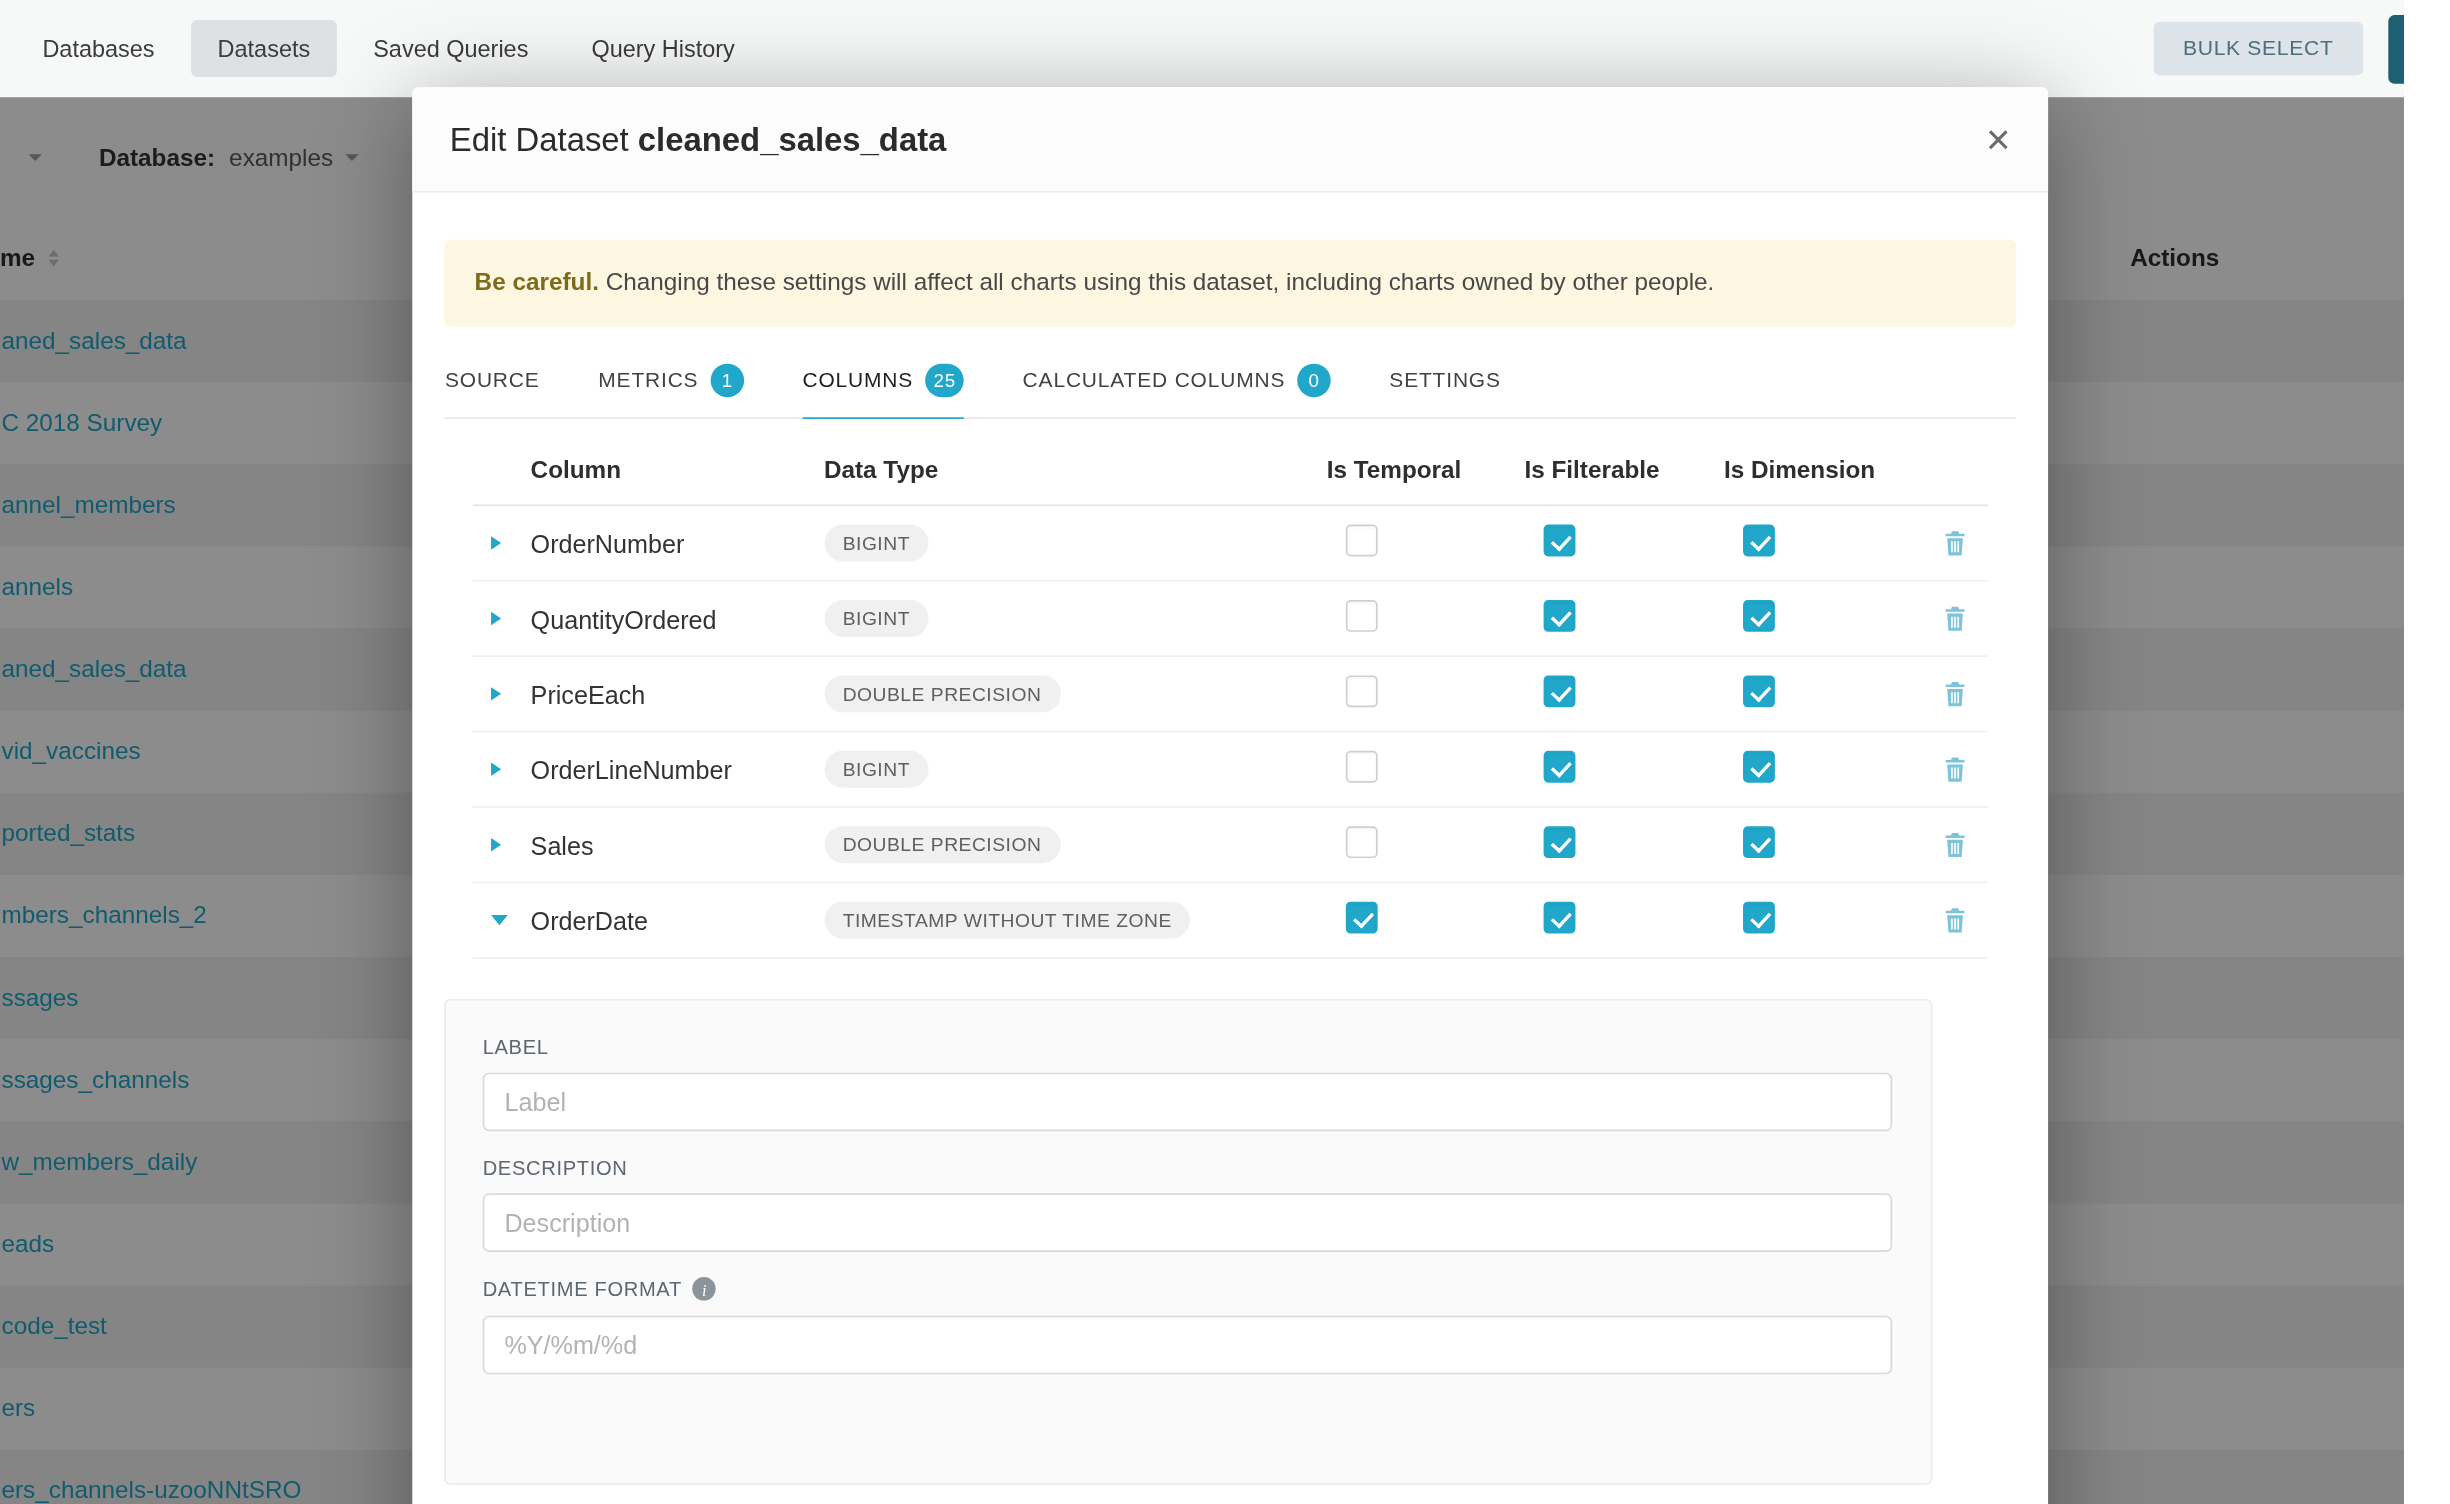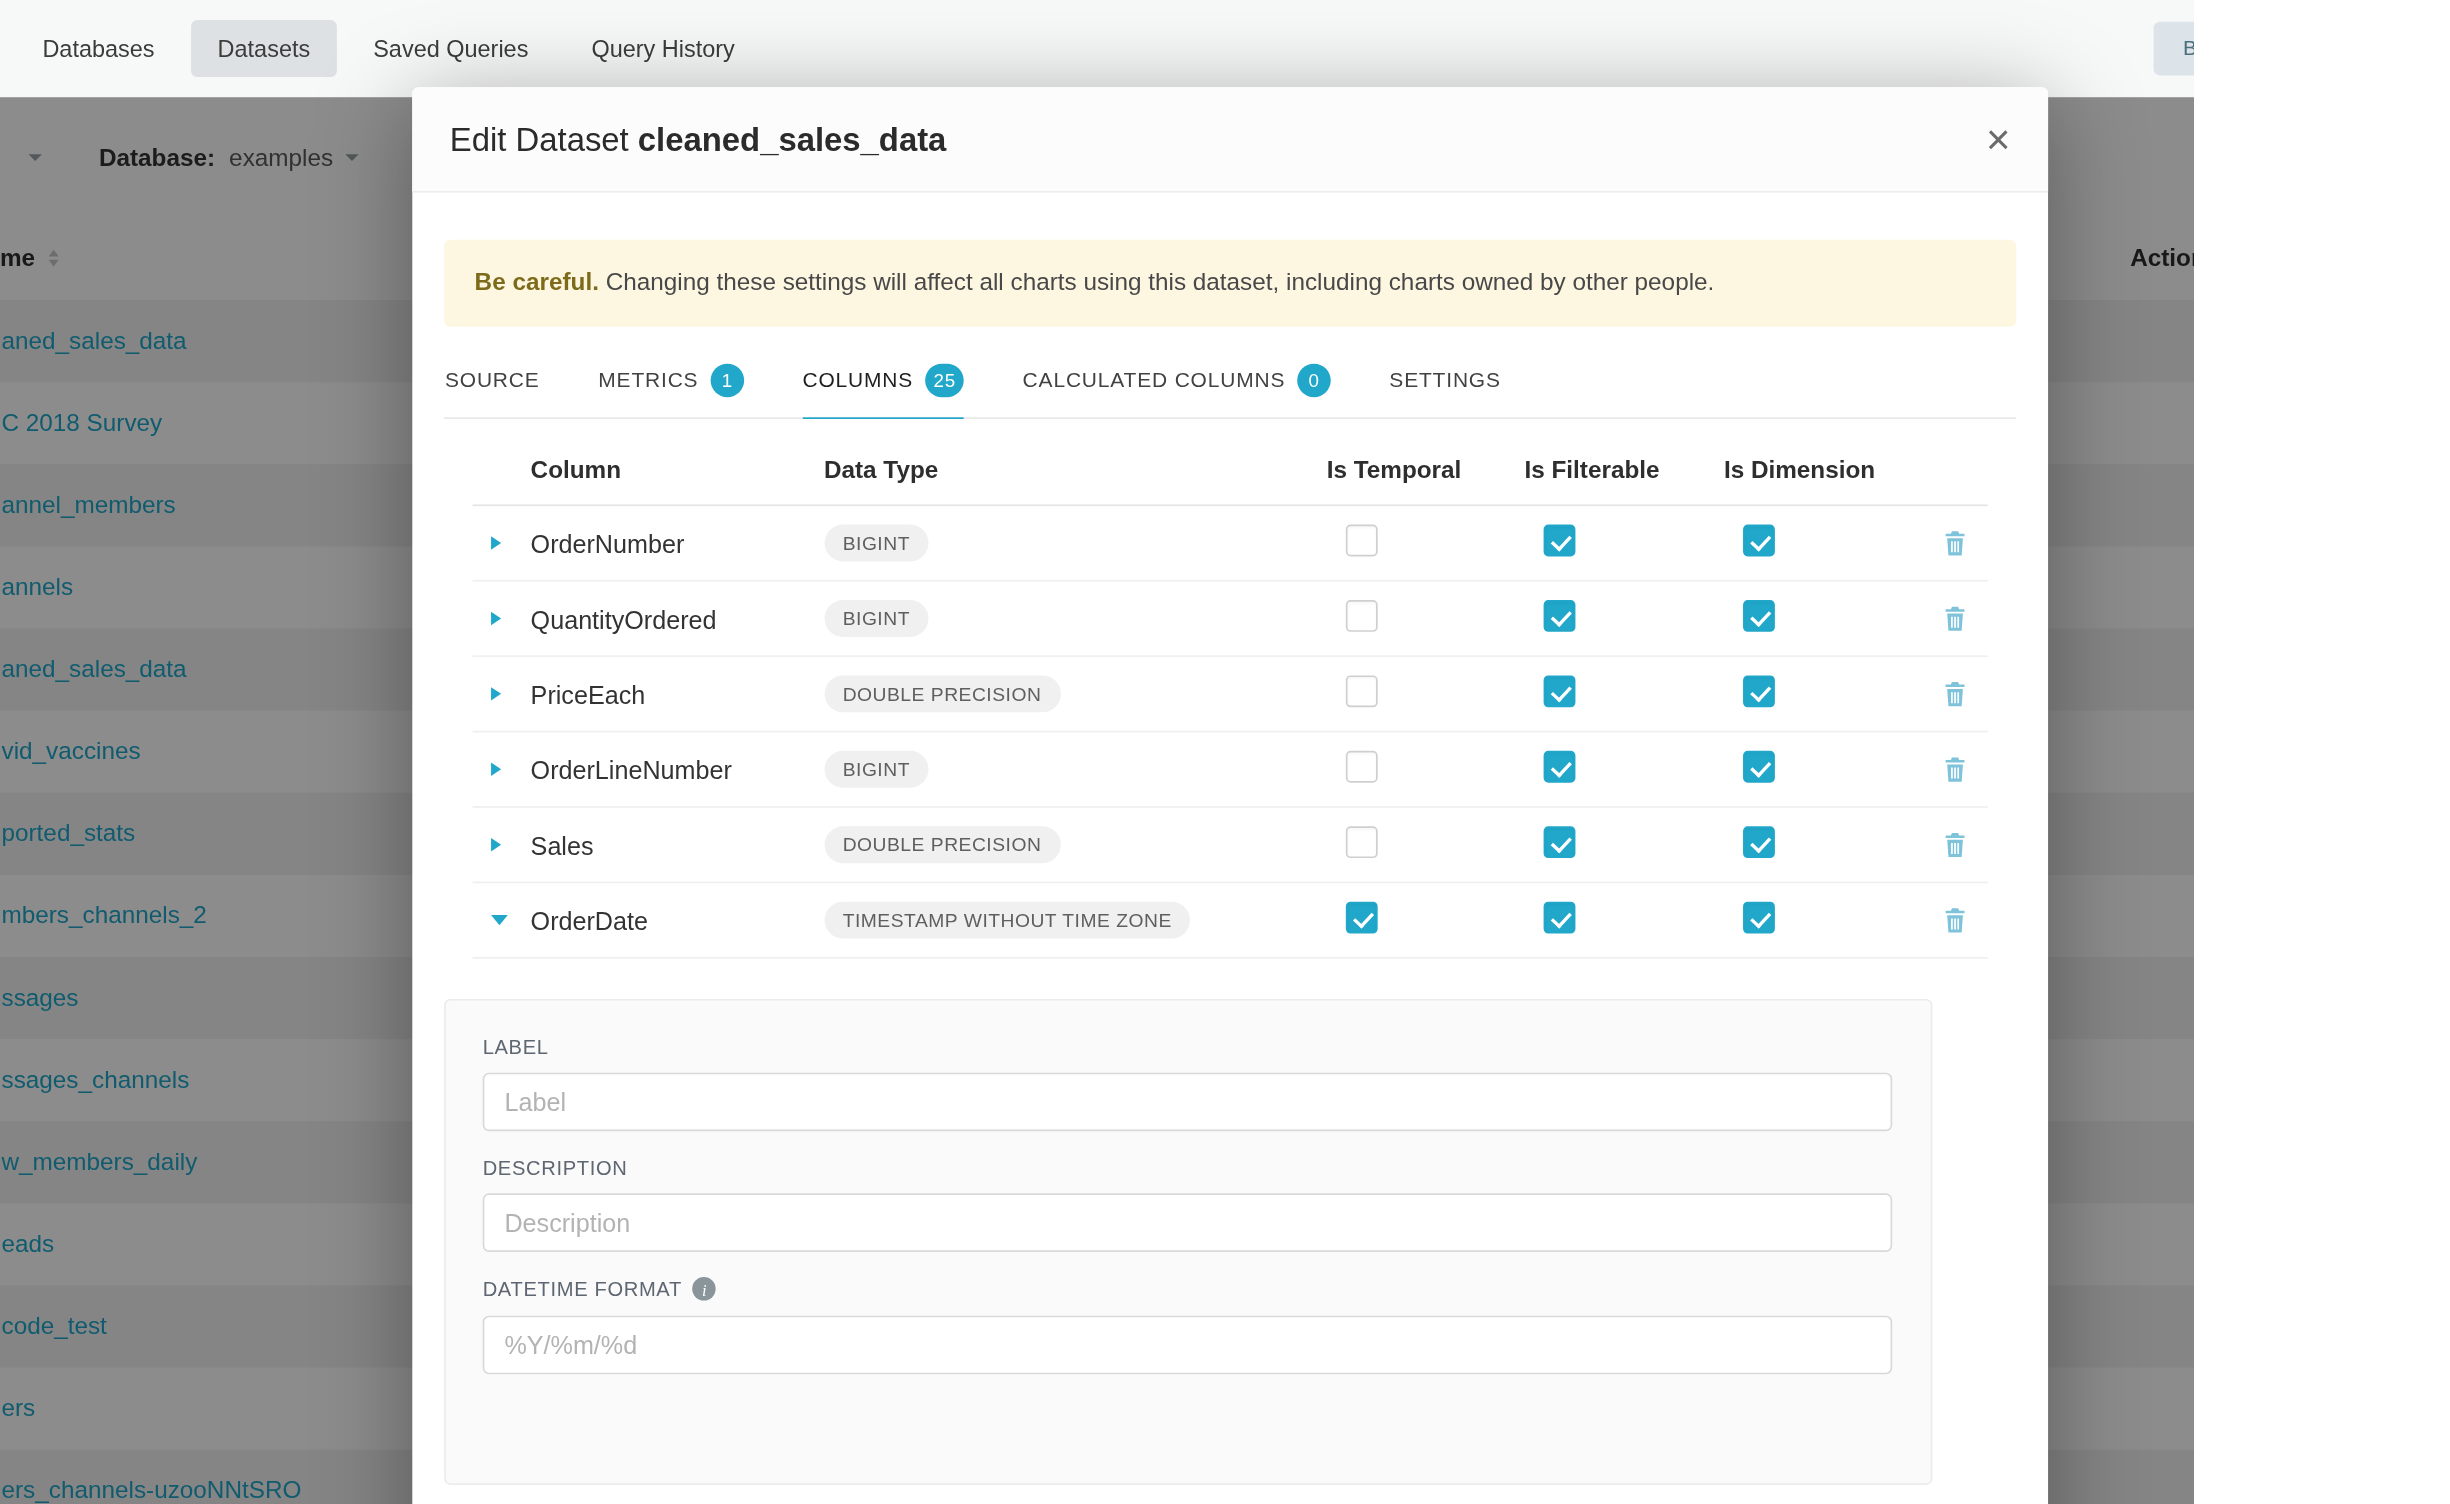--- a/index.html
+++ b/index.html
@@ -1,16 +1,16 @@
 <!DOCTYPE html>
 <html style="--accent: #20a7c9; --warning-bg: #fdf7e2; --warning-accent: #7d6b1a; --trash: #7fc3da; --link: #20a7c9; --add-button-bg: #1f5f72;font-size:15px"><head>
 <meta charset="utf-8">
 <style>
   html,body{margin:0;padding:0;background:#fff;}
-  .viewport{width:2194px;height:1505px;overflow:hidden;position:relative;background:#eab308;}
+  .viewport{width:2404px;height:1505px;overflow:hidden;position:relative;background:#eab308;}
   .stage{width:1462px;height:898px;transform:scale(1.676);transform-origin:0 0;position:relative;
          font-family:"Liberation Sans",sans-serif;background:#fff;}
 
   
   .topbar{position:absolute;top:0;left:0;right:0;height:58px;background:#f7f8f8;display:flex;align-items:center;z-index:2;}
   .nav{display:flex;align-items:center;margin-left:9.3px;gap:5.6px;}
   .nav-item{padding:9.3px 16px;font-size:14px;color:#3c3c3c;border-radius:3.7px;cursor:pointer;white-space:nowrap;}
   .nav-item.active{background:#dee1e3;}
   .topbar-right{margin-left:auto;display:flex;align-items:center;gap:15px;}
   .bulk-btn{height:32px;padding:0 17.7px;background:#dce4e9;color:#4d6e7e;font-size:12.6px;letter-spacing:0.4px;

